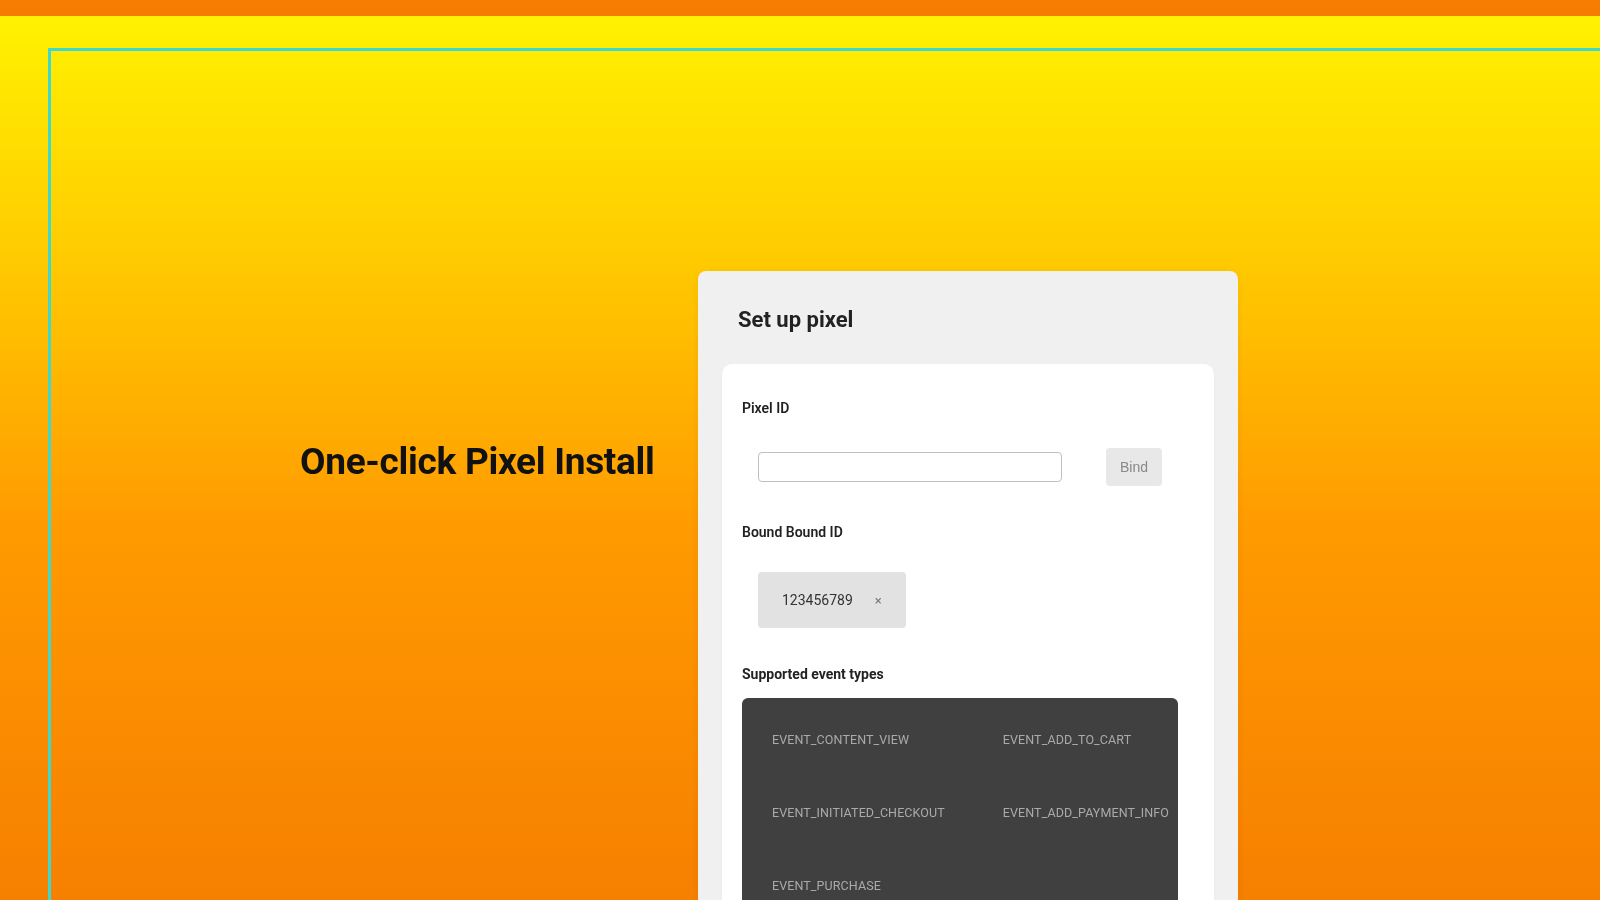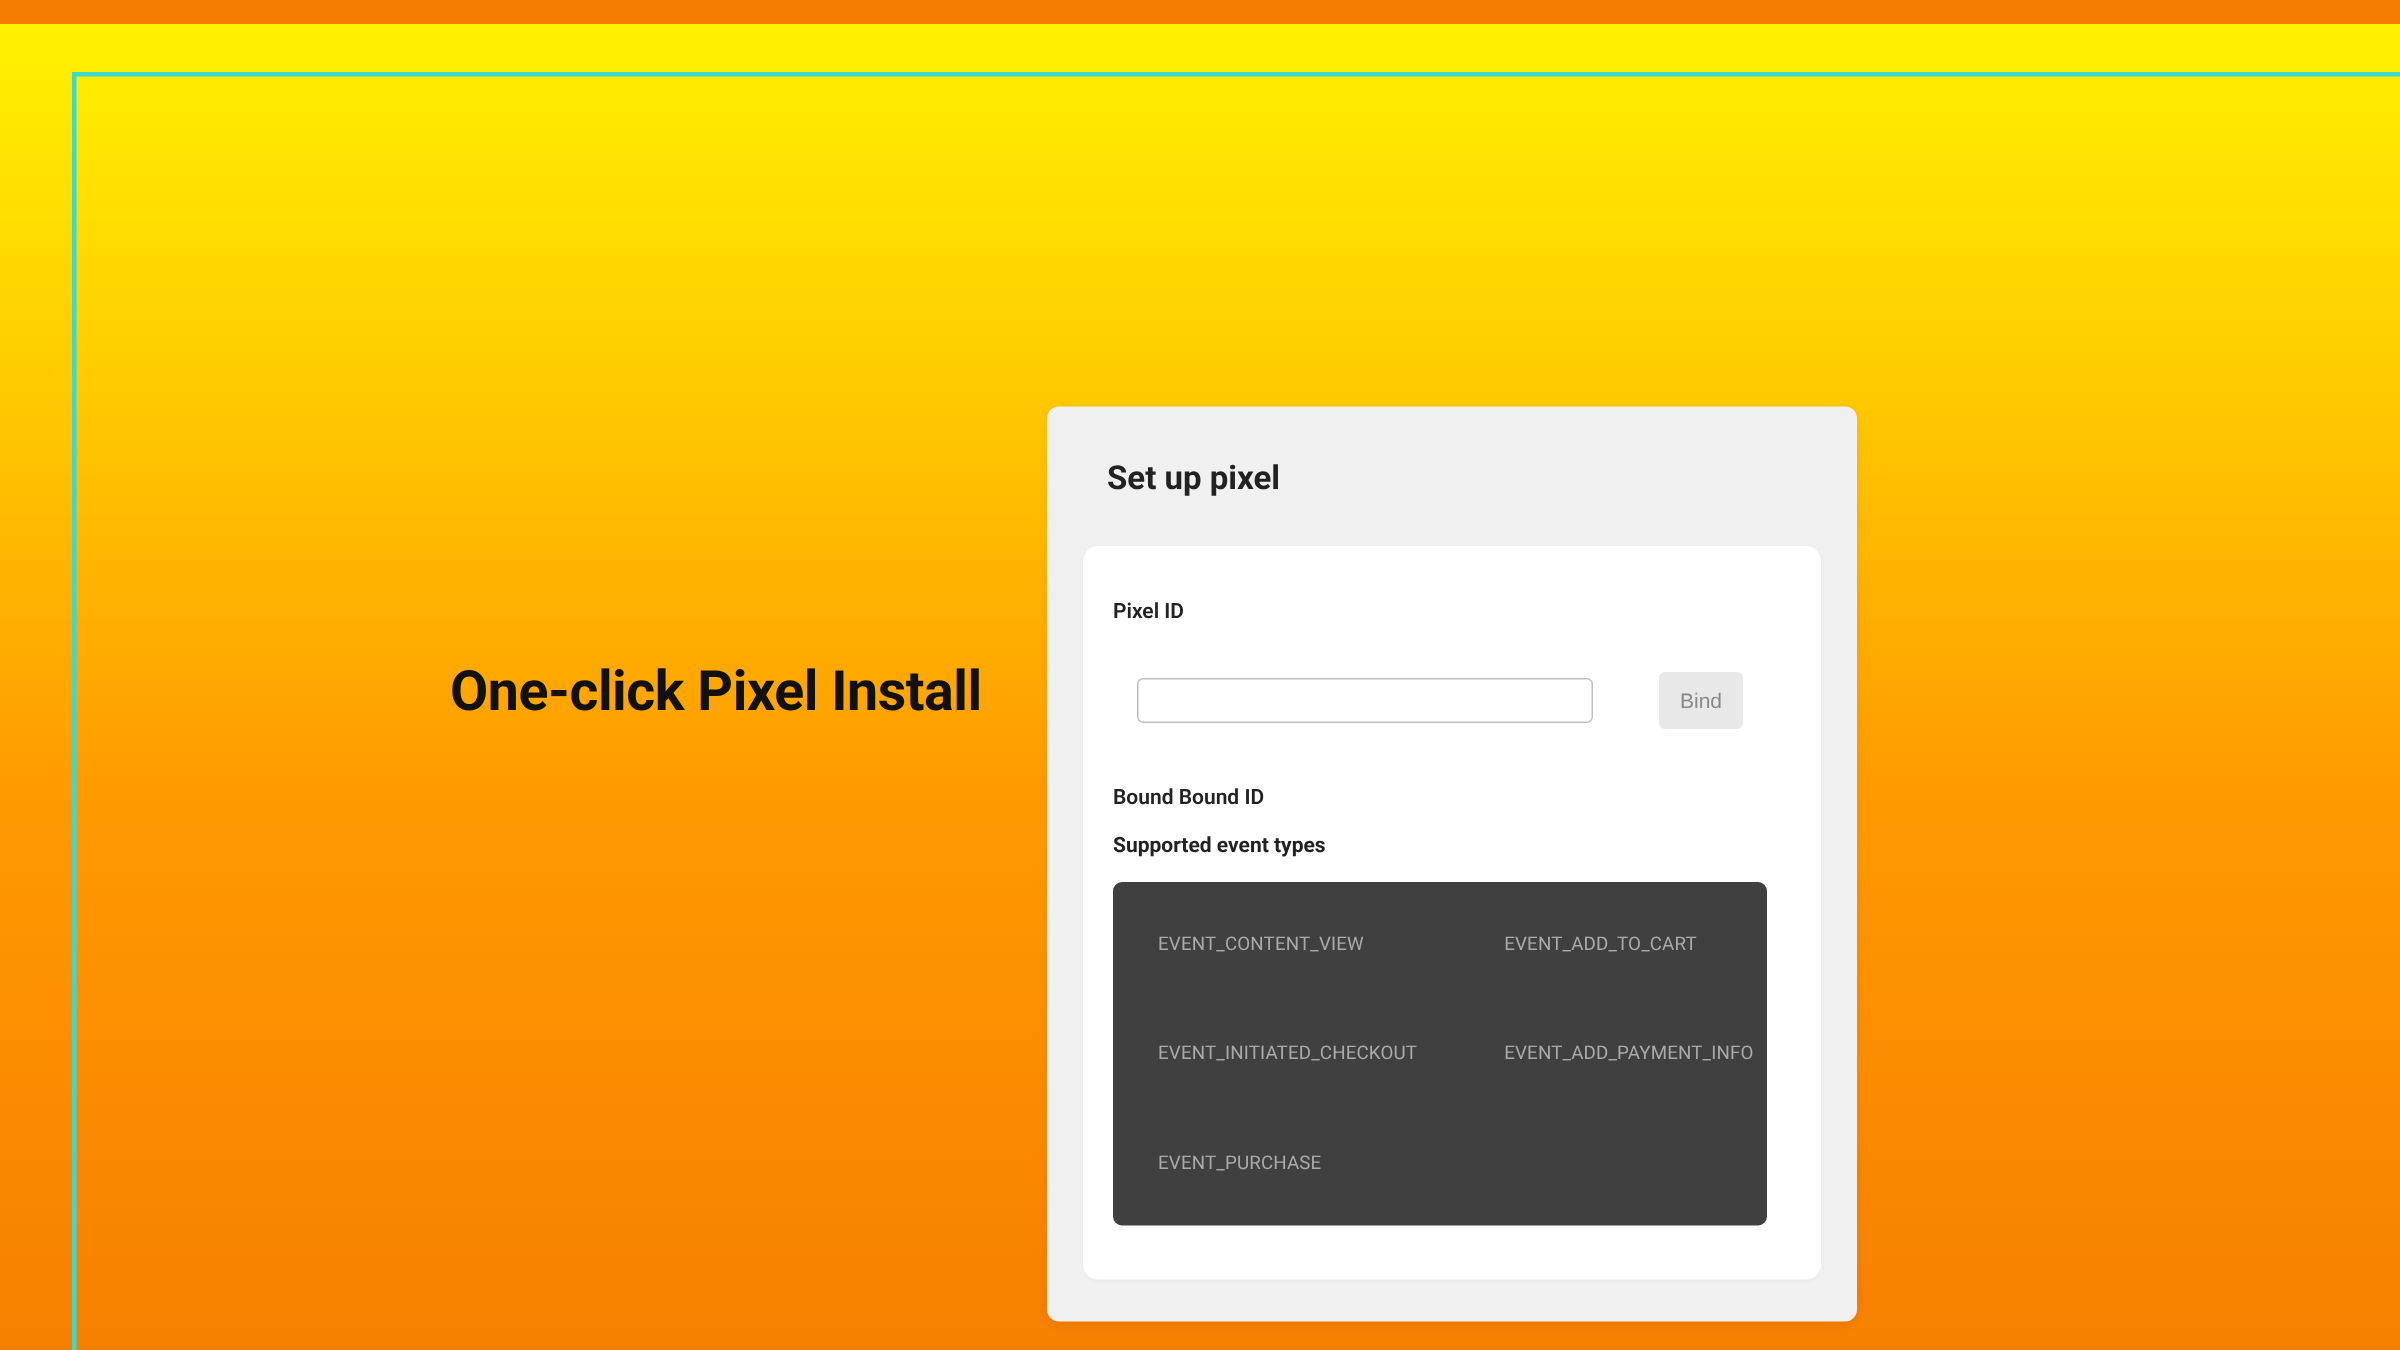--- a/index.html
+++ b/index.html
@@ -159,20 +159,26 @@
 
     <div class="field-label">Pixel ID</div>
 
     <div class="pixel-input-row">
       <input type="text" class="text-input" value="" style="">
       <button class="bind-button">Bind</button>
     </div>
 
     <div class="bound-label">Bound Bound ID</div>
 
+    <div>
+      <span class="pixel-tag">
+        <span>123456789</span>
+        <span class="tag-close">×</span>
+      </span>
+    </div>
 
     <div class="supported-label">Supported event types</div>
 
     <div class="events-box">
       <div class="event-item">EVENT_CONTENT_VIEW</div>
       <div class="event-item">EVENT_ADD_TO_CART</div>
       <div class="event-item">EVENT_INITIATED_CHECKOUT</div>
       <div class="event-item">EVENT_ADD_PAYMENT_INFO</div>
       <div class="event-item">EVENT_PURCHASE</div>
     </div>

